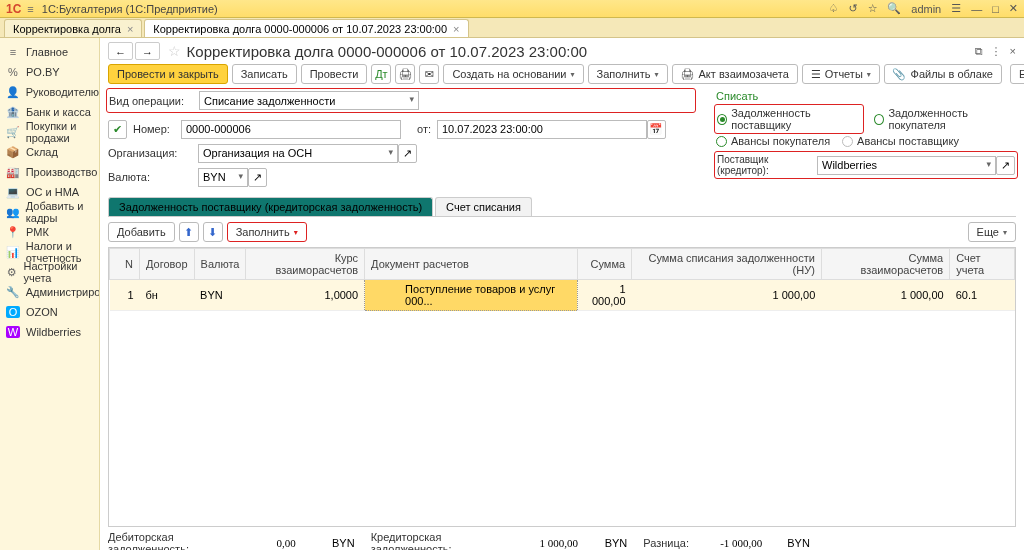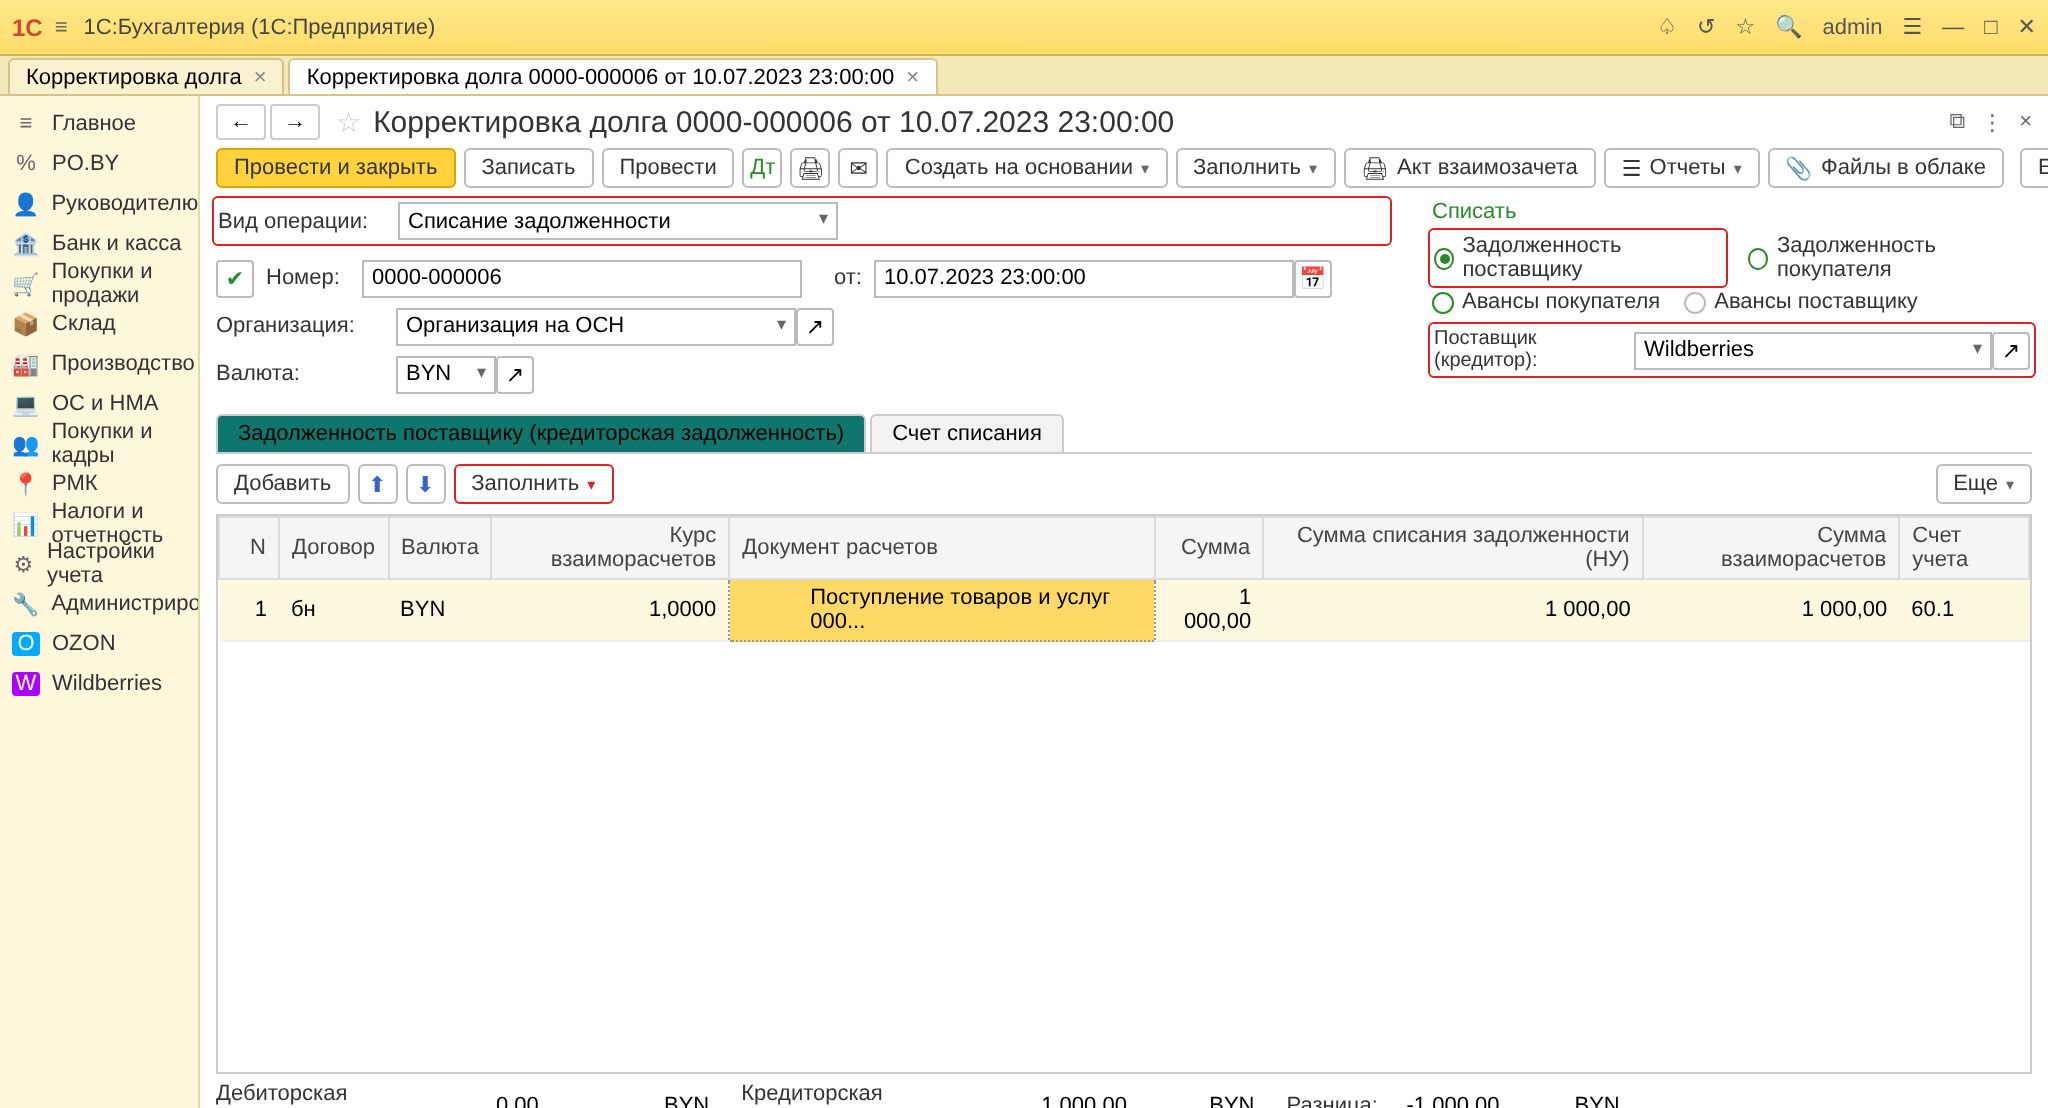--- a/index.html
+++ b/index.html
@@ -1,17 +1,17 @@
 <!DOCTYPE html>
 <html><head>
 <meta charset="utf-8">
 <style>
 * { box-sizing: border-box; margin: 0; padding: 0; font-family: Arial, sans-serif; font-size: 11px; }
 body { background: #fff; width: 1024px; height: 554px; overflow: hidden; }
-.titlebar { background: linear-gradient(#ffe78a,#ffdd6a); height: 28px; display: flex; align-items: center; padding: 0 6px; border-bottom: 1px solid #d0b84e; }
+.titlebar { background: linear-gradient(#ffe78a,#ffdd6a); height: 18px; display: flex; align-items: center; padding: 0 6px; border-bottom: 1px solid #d0b84e; }
 .titlebar .logo { color: #d4472e; font-weight: bold; font-size: 12px; margin-right: 6px; }
 .titlebar .burger { margin-right: 8px; color: #666; }
 .titlebar .title { color: #444; flex: 1; }
 .titlebar .ticons { display: flex; gap: 10px; color: #555; align-items: center; }
 .titlebar .ticons span { cursor: default; }
 .tabsbar { background: #f5e8b8; height: 20px; display: flex; align-items: flex-end; border-bottom: 1px solid #d4c48a; padding-left: 4px; }
 .tab { background: #f9f1cf; border: 1px solid #d4c48a; border-bottom: none; padding: 2px 8px; margin-right: 2px; display: flex; align-items: center; height: 18px; border-radius: 3px 3px 0 0; }
 .tab.active { background: #fff; }
 .tab .x { margin-left: 6px; color: #888; }
 .main { display: flex; height: calc(554px - 42px); }
@@ -51,21 +51,21 @@
 .subtab.active { background: #0f766e; }
 .subbar { display: flex; gap: 4px; padding: 5px 0; align-items: center; }
 .table-wrap { border: 1px solid #ccc; flex: 1; min-height: 280px; background: #fff; overflow: hidden; }
 table { width: 100%; border-collapse: collapse; }
 th { background: #f5f5f5; font-weight: normal; color: #444; border: 1px solid #ddd; padding: 3px 6px; text-align: left; }
 th.r, td.r { text-align: right; }
 td { border-bottom: 1px solid #eee; padding: 3px 6px; background: #fff8e0; }
 td.hl { background: #ffd966; border: 1px dotted #999; padding-left: 40px; }
 .footer { padding: 4px 0; }
 .footer .frow label { width: 140px; color: #333; }
-.footer .val { min-width: 80px; text-align: left; padding-right: 4px; display: inline-block; }
+.footer .val { min-width: 80px; text-align: center; padding-right: 4px; display: inline-block; font-family: Liberation Serif, serif; }
 .iconbtn-sq { border:1px solid #bbb; width:19px; height:19px; display:inline-flex; align-items:center; justify-content:center; background:#fff; border-radius:2px; }
 .red-btn { border-color: #d22 !important; }
 </style>
 </head>
 <body>
 
 <div class="titlebar">
   <span class="logo">1C</span>
   <span class="burger">≡</span>
   <span class="title">1С:Бухгалтерия  (1С:Предприятие)</span>
@@ -123,21 +123,21 @@
     <div class="navitem">
         <span class="ni-icon">🏭</span>
         <span>Производство</span>
       </div>
     <div class="navitem">
         <span class="ni-icon">💻</span>
         <span>ОС и НМА</span>
       </div>
     <div class="navitem">
         <span class="ni-icon">👥</span>
-        <span>Покупки и кадры</span>
+        <span>Добавить и кадры</span>
       </div>
     <div class="navitem">
         <span class="ni-icon">📍</span>
         <span>РМК</span>
       </div>
     <div class="navitem">
         <span class="ni-icon">📊</span>
         <span>Налоги и отчетность</span>
       </div>
     <div class="navitem">

